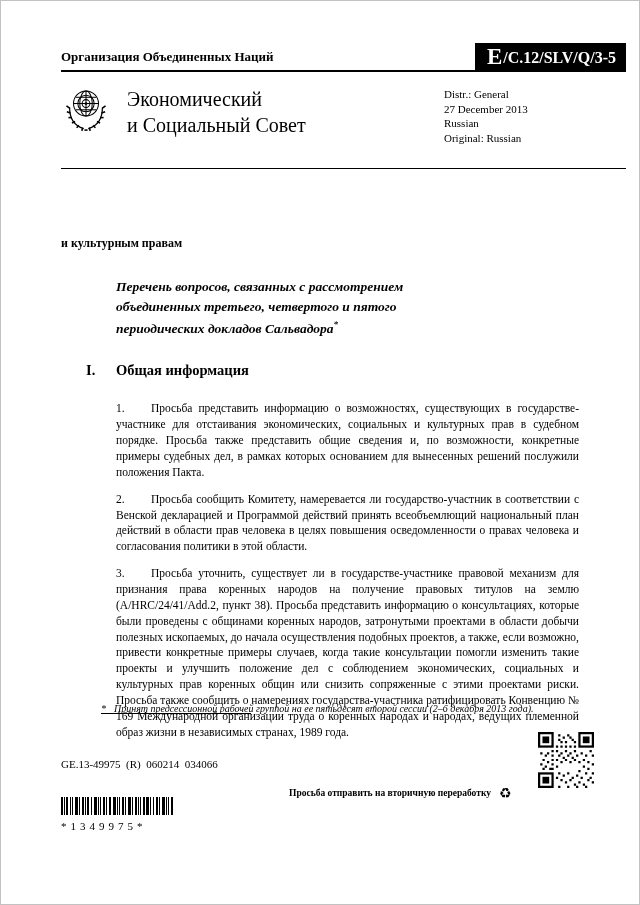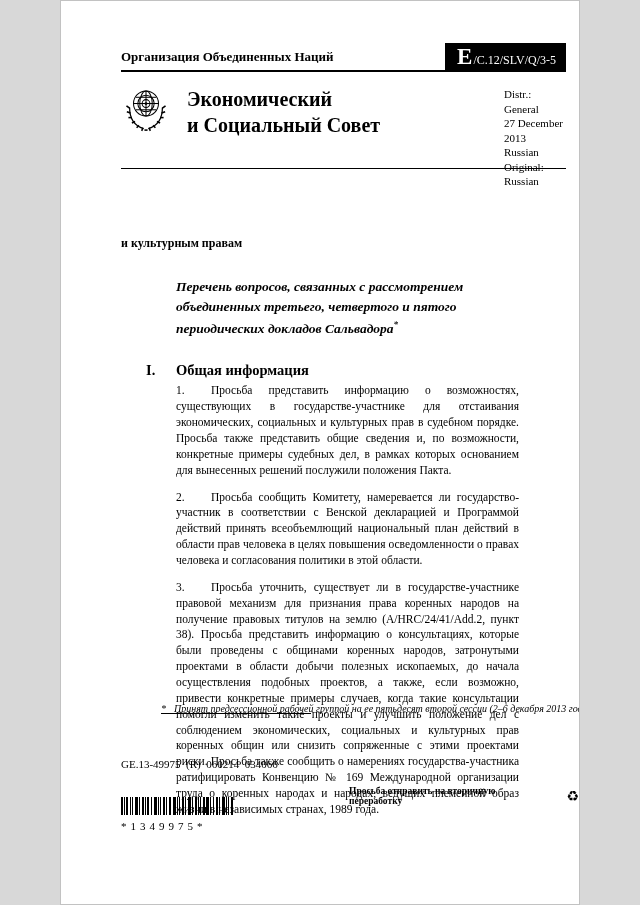--- a/index.html
+++ b/index.html
@@ -1,70 +1,70 @@
 <!DOCTYPE html>
 <html><head>
 <meta charset="utf-8">
 <style>
   * { margin:0; padding:0; box-sizing:border-box; }
   html,body { background:#d8d8d8; }
   .page {
     position:relative;
-    width:520px; height:905px;
+    width:640px; height:905px;
     margin:0 auto;
     background:#ffffff;
     border:1px solid #c2c2c2;
     font-family:"Liberation Serif", serif;
     color:#000;
     overflow:hidden;
   }
   
   .masthead { padding:42px 13px 0 60px; }
   .masthead-row {
     display:flex; justify-content:space-between; align-items:flex-end;
     border-bottom:2px solid #000;
   }
   .org-name { font-size:13px; font-weight:bold; padding-bottom:5px; }
   .symbol-box {
     background:#000; color:#fff;
     display:flex; align-items:flex-end;
     padding:2px 10px 2px 12px;
   }
   .sym-e { font-size:23px; font-weight:bold; line-height:1; }
-  .sym-rest { font-size:12px; font-weight:normal; line-height:1; padding:0 0 2px 1px; }
+  .sym-rest { font-size:16px; font-weight:bold; line-height:1; padding:0 0 2px 1px; }
   .title-row { position:relative; height:97px; padding-top:12px; display:flex; border-bottom:1px solid #000; }
   .emblem { width:50px; height:50px; margin-right:16px; flex:0 0 auto; }
-  .council-title { font-size:20px; font-weight:bold; line-height:1.3; padding-top:2px; }
+  .council-title { font-size:20px; font-weight:normal; line-height:1.3; padding-top:2px; }
   .distr-block { position:absolute; left:383px; top:15px; font-size:11px; line-height:1.32; }
   
   .doc-body { padding:0 60px; }
   .committee { margin-top:66px; font-weight:bold; font-size:12px; line-height:1.35; }
   .doc-title { margin:26px 0 0 55px; width:370px; font-size:13.5px; font-weight:bold; line-height:1.5;font-style:italic; }
   .doc-title sup { font-size:9px; }
   .section { margin:24px 0 0 25px; font-size:14.5px; font-weight:bold; }
   .secnum { display:inline-block; width:30px; }
-  #paragraphs { margin-top:4px; }
+  #paragraphs { margin-top:22px; }
   .para { margin:0 0 11px 55px; font-size:11.5px; line-height:1.38; text-align:justify; }
   .pnum { display:inline-block; width:35px; }
   
   .fn-rule { position:absolute; left:100px; top:712px; width:150px; border-top:1px solid #000; }
   .footnote {
     position:absolute; left:100px; top:701px; width:465px;
     font-size:10px; line-height:1.4; text-align:justify;
     padding-left:13px; text-indent:-13px;font-style:italic;
   }
   .fn-marker { display:inline-block; width:13px; text-indent:0; }
   
   .ge { position:absolute; left:60px; top:757px; font-size:11px; white-space:pre; }
   .barcode-wrap { position:absolute; left:60px; top:796px; }
   .barcode-text { font-size:11px; letter-spacing:4px; margin-top:1px; }
   .recycle {
     position:absolute; left:288px; top:785px;
     font-size:9.5px; font-weight:bold;
-    display:flex; align-items:center; gap:16px;
+    display:flex; align-items:center; gap:8px;
   }
   .recycle-glyph { font-family:"DejaVu Sans", sans-serif; font-size:14px; font-weight:normal; line-height:1; }
   .qr { position:absolute; left:537px; top:731px; width:56px; height:56px; }
 </style>
 </head>
 <body>
 
 <div class="page">
 
   <div class="masthead">

